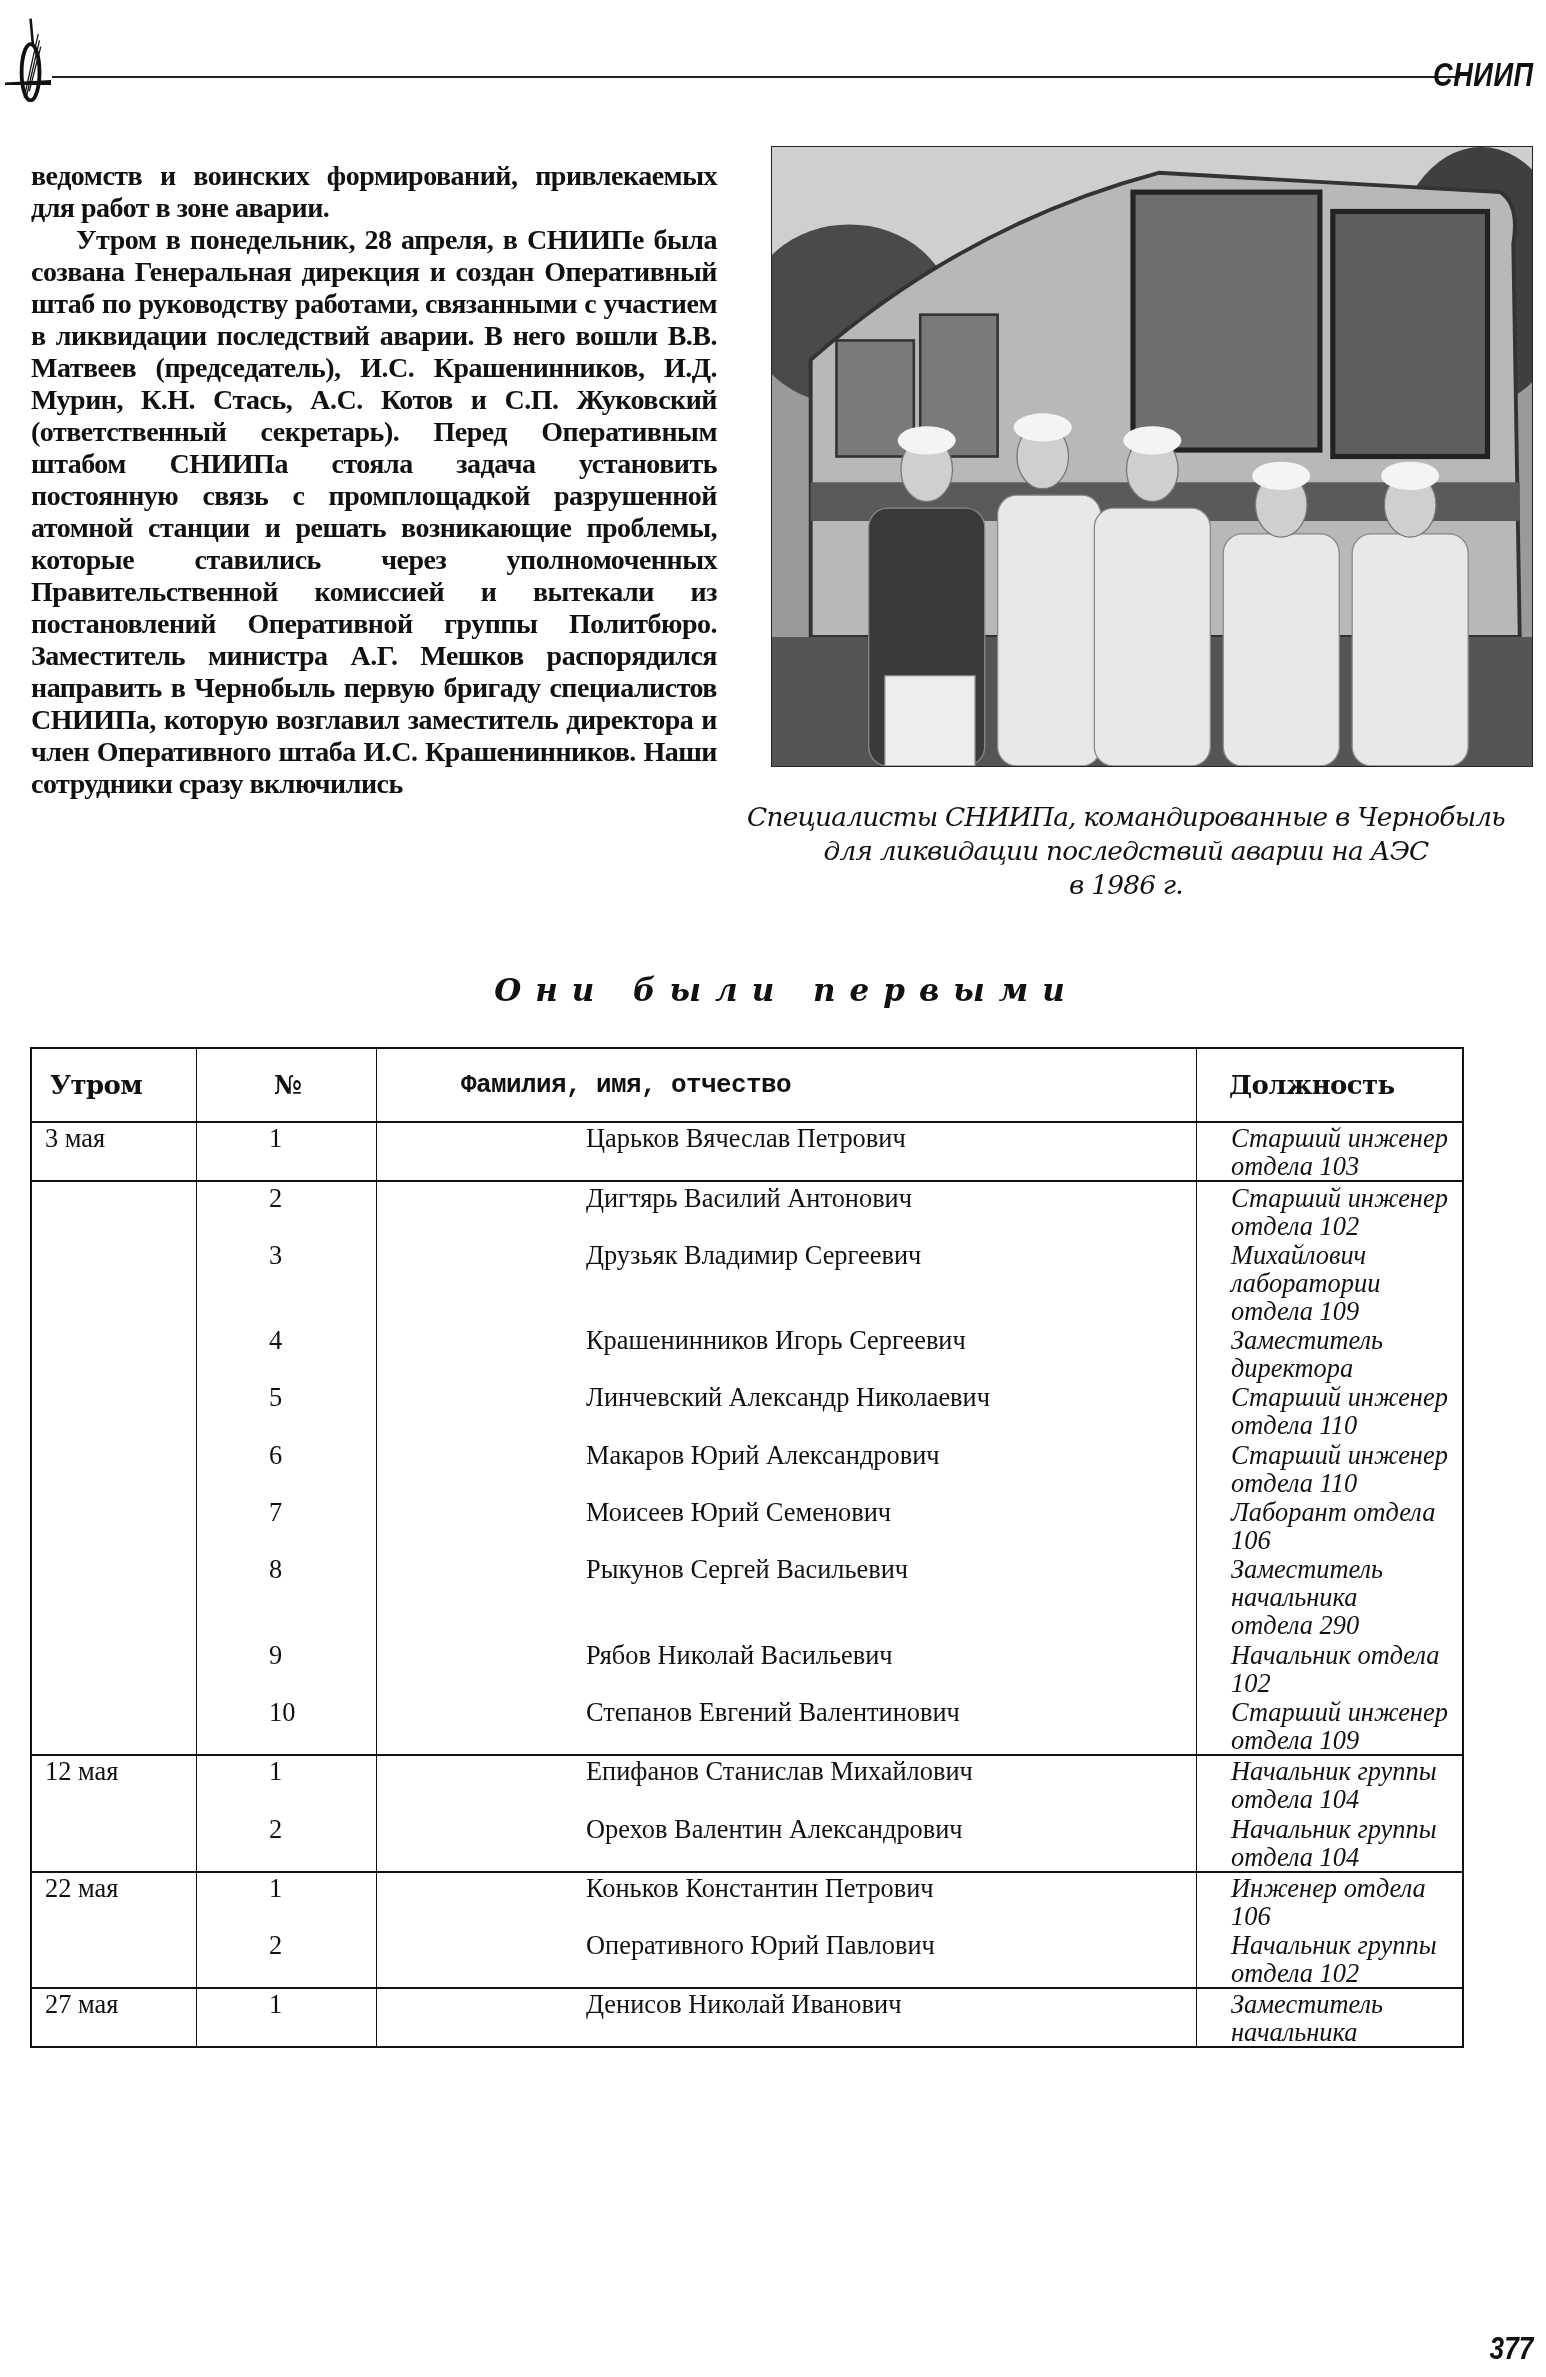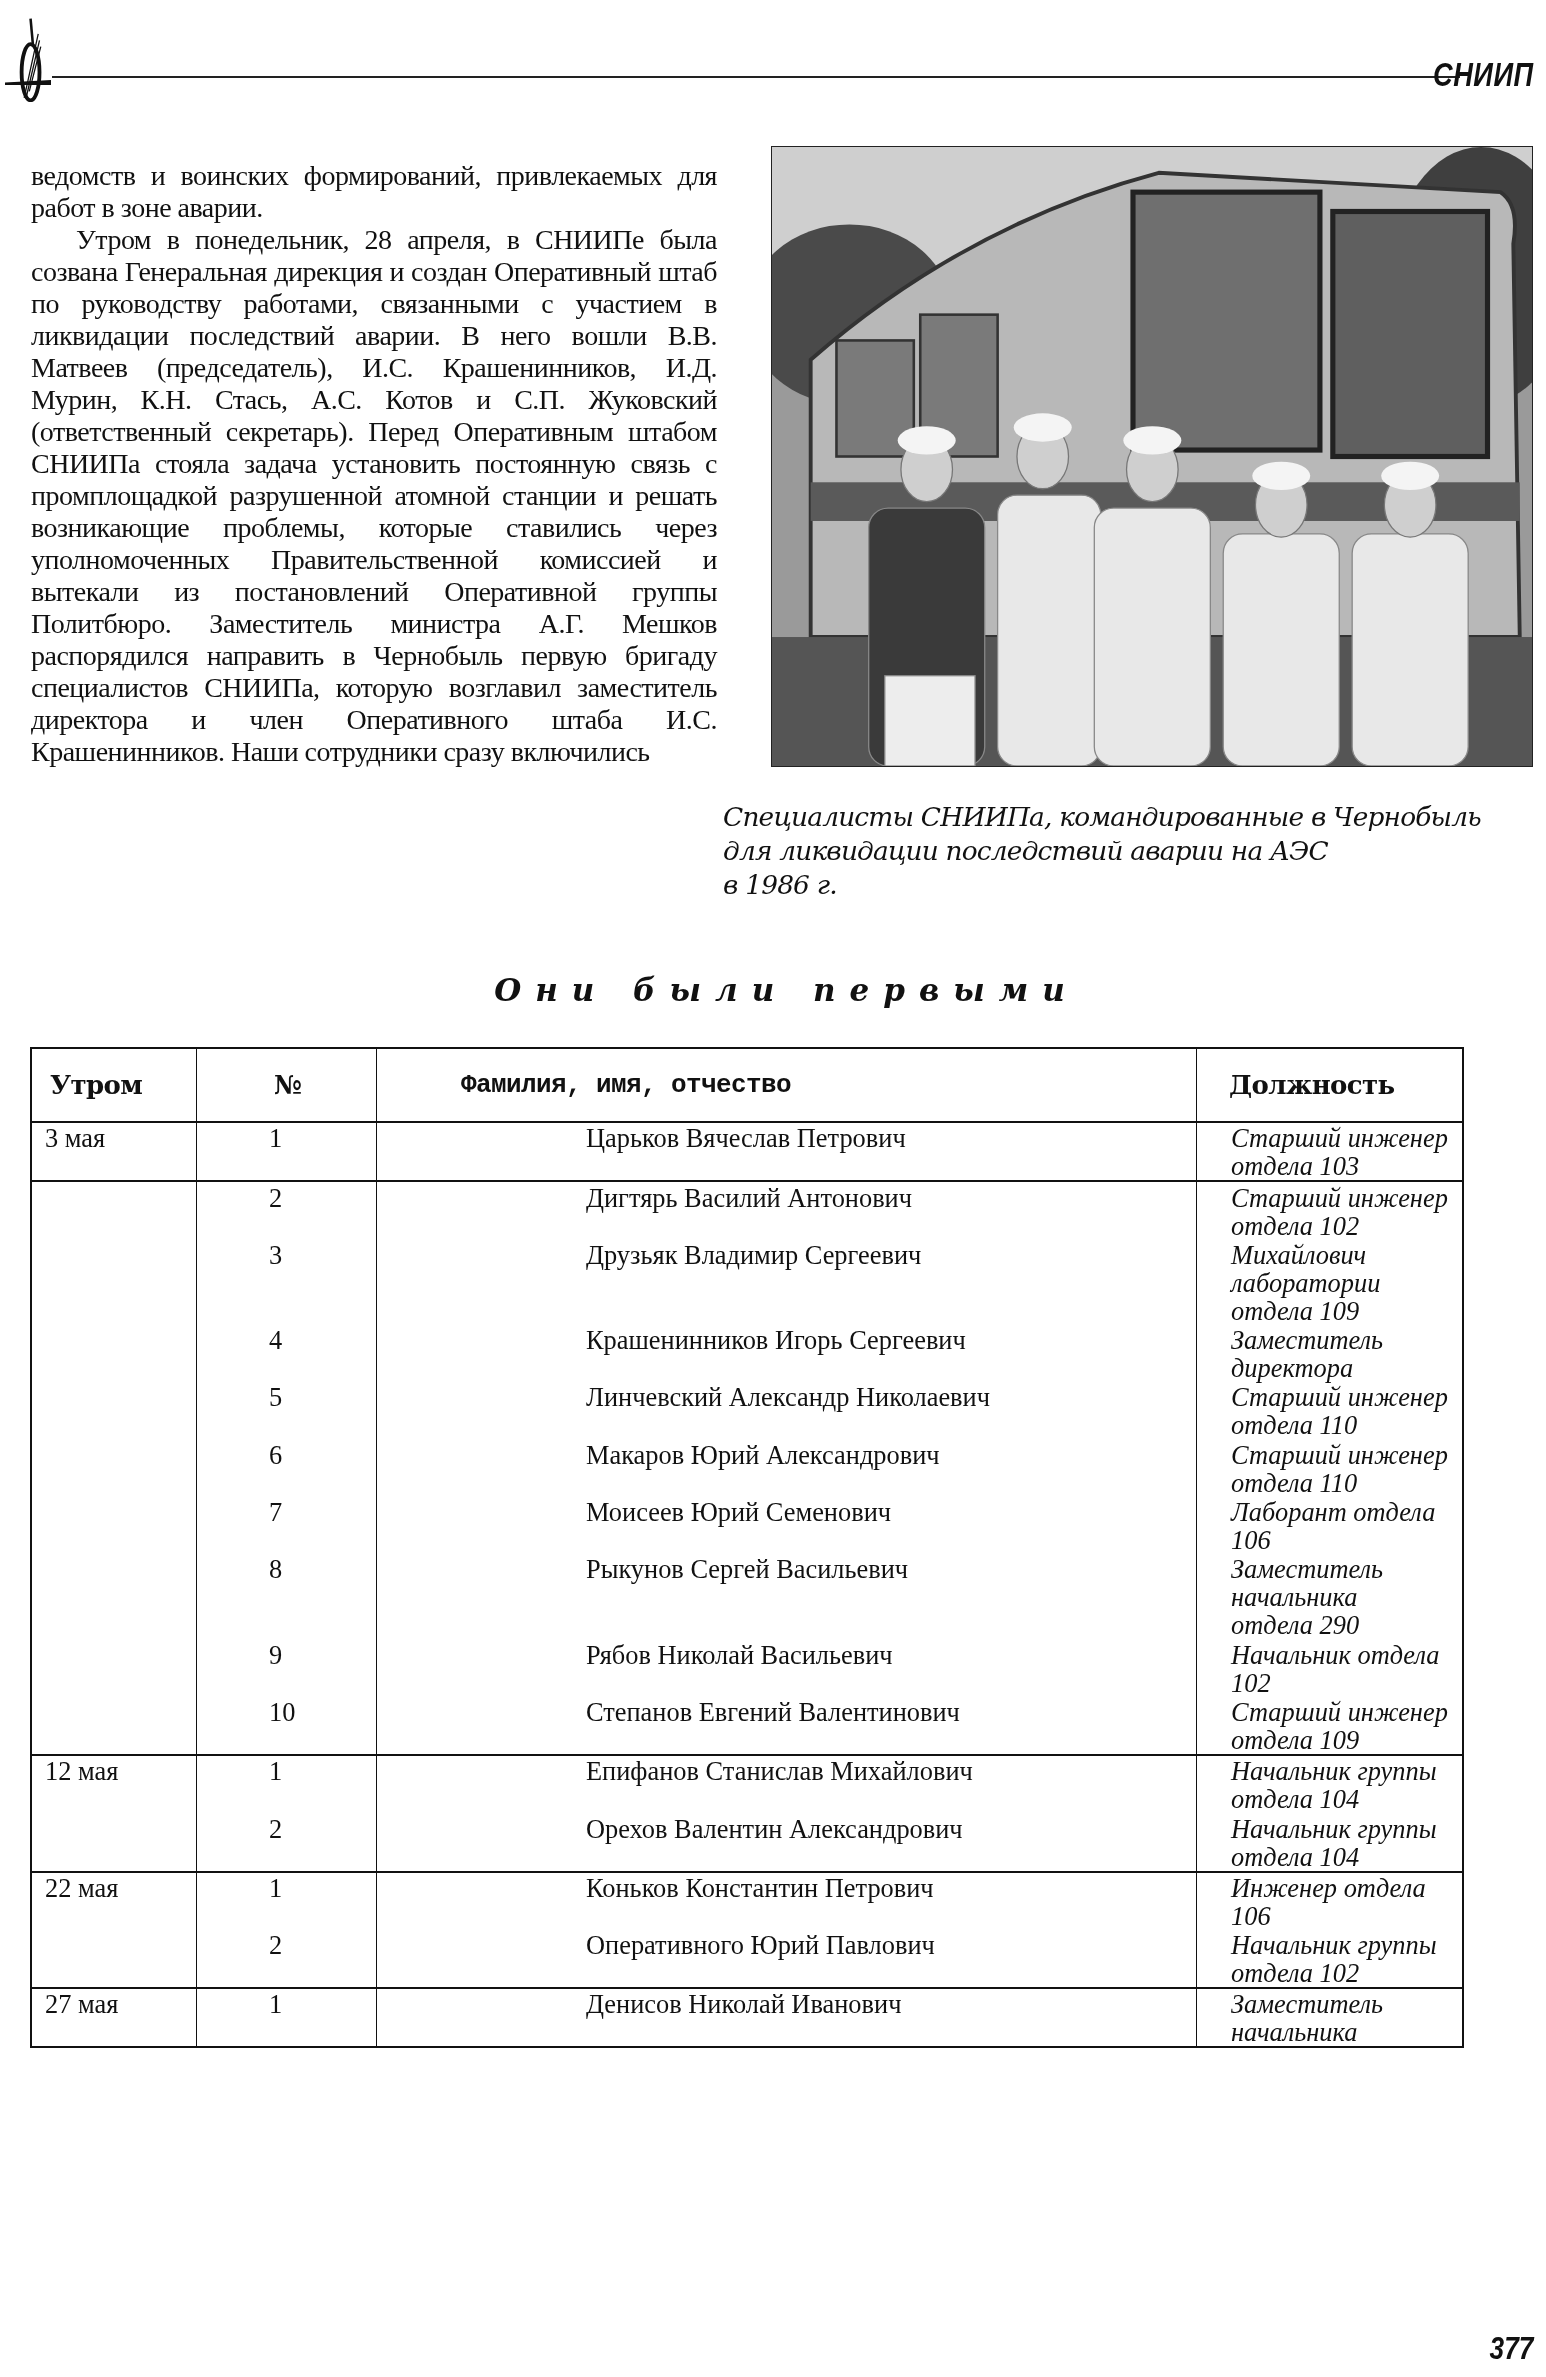--- a/index.html
+++ b/index.html
@@ -11,34 +11,34 @@
     .page-header { position: absolute; left: 0; top: 0; width: 1547px; height: 129px; }
     .logo { position: absolute; left: 5.2px; top: 7.7px; width: 46px; height: 94px; }
     .header-rule-2 { position: absolute; left: 52px; top: 76px; width: 1408px; height: 0; border-top: 2.6px solid #222; }
     .running-title {
       position: absolute; right: 14px; top: 55px; font-family: "Liberation Sans", sans-serif;
       font-style: italic; font-weight: bold; font-size: 34px; letter-spacing: 0.6px; transform: scaleX(0.8); transform-origin: right center;
     }
     
     .body-text {
       position: absolute; left: 31px; top: 160px; width: 686px;
-      font-size: 28px; line-height: 32px; text-align: justify; font-weight: normal;
+      font-size: 28px; line-height: 32px; text-align: justify; font-weight: bold;
       letter-spacing: -0.5px;
     }
     .body-text p { margin: 0; }
     .body-text p.indent { text-indent: 45px; }
     
     .photo {
       position: absolute; left: 771px; top: 146px; width: 760px; height: 619px;
       border: 1.9px solid #222; overflow: hidden;
       background: linear-gradient(180deg, #d8d8d8 0%, #a8a8a8 25%, #8a8a8a 55%, #6a6a6a 100%);
     }
     .photo svg { width: 100%; height: 100%; display: block; }
     .caption {
-      position: absolute; right: 18px; top: 800px; width: 806px; text-align: left;
+      position: absolute; right: 18px; top: 800px; width: 806px; text-align: center;
       font-style: italic; font-size: 26.4px; line-height: 34px; font-family: "DejaVu Serif", serif; letter-spacing: -0.8px;
     }
     
     .table-title {
       position: absolute; left: 0; width: 1547px; top: 972px; text-align: center;
       font-family: "DejaVu Serif", serif; font-style: italic; font-weight: bold; font-size: 31px; letter-spacing: 14px;
       padding-left: 13px;
     }
     
     .roster {

